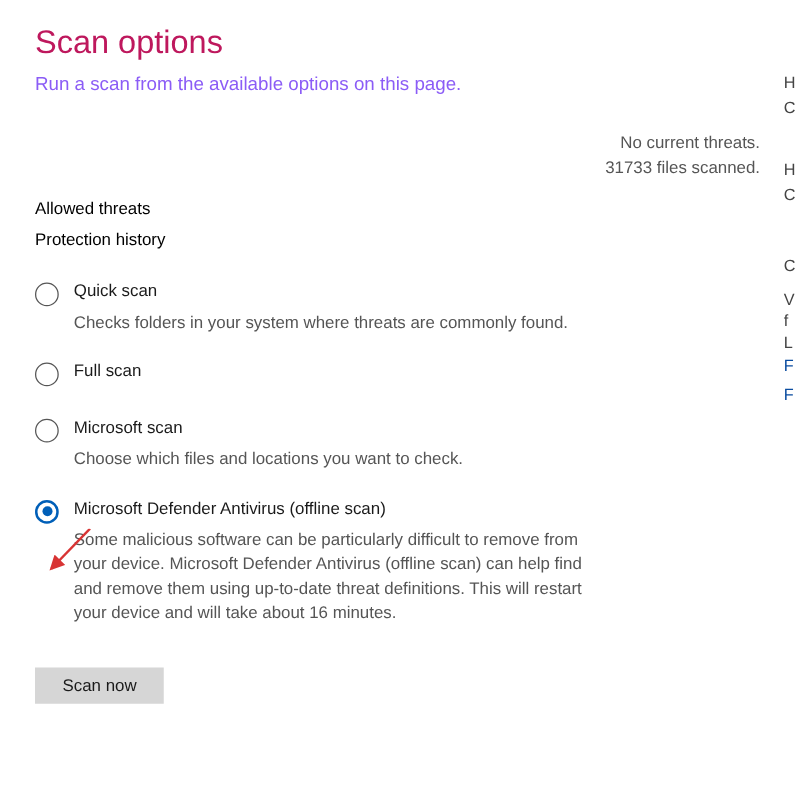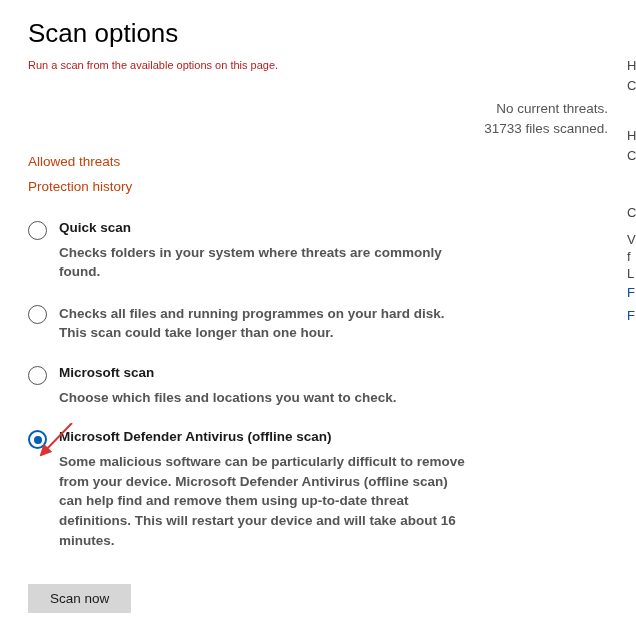--- a/index.html
+++ b/index.html
@@ -13,48 +13,47 @@
       width: 636px;
       height: 640px;
       padding: 18px 28px;
       color: #1a1a1a;
       position: relative;
       overflow: hidden;
     }
     .page-title {
       font-size: 26px;
       font-weight: 400;
-      color: #000000;
+      color: #be185d;
       margin-bottom: 10px;
     }
     .page-subtitle {
-      font-size: 11px;
-      color: #b91c1c;
+      font-size: 15px;
+      color: #8b5cf6;
       margin-bottom: 28px;
     }
     .status-block {
       font-size: 13.5px;
       color: #555;
       line-height: 1.5;
       margin-bottom: 14px;
     }
     .status-block div {
       margin-bottom: 0px;
       text-align: right;
     }
     .link {
       display: block;
       font-size: 13.5px;
-      color: #c2410c;
+      color: #000000;
       margin-bottom: 10px;
       cursor: pointer;
     }
     .options {
       margin-top: 26px;
-      font-weight: bold;
     }
     .option {
       display: flex;
       align-items: flex-start;
       margin-bottom: 22px;
       max-width: 440px;
     }
     .radio {
       flex-shrink: 0;
       width: 19px;
@@ -148,21 +147,21 @@
     <div class="radio"></div>
     <div class="option-content">
       <div class="option-title">Quick scan</div>
       <div class="option-desc">Checks folders in your system where threats are commonly found.</div>
     </div>
   </div>
 
   <div class="option">
     <div class="radio"></div>
     <div class="option-content">
-      <div class="option-desc">Checks all files and running programmes on your hard disk. This scan could take longer than one hour.</div>
+      <div class="option-title">Full scan</div>
     </div>
   </div>
 
   <div class="option">
     <div class="radio"></div>
     <div class="option-content">
       <div class="option-title">Microsoft scan</div>
       <div class="option-desc">Choose which files and locations you want to check.</div>
     </div>
   </div>

